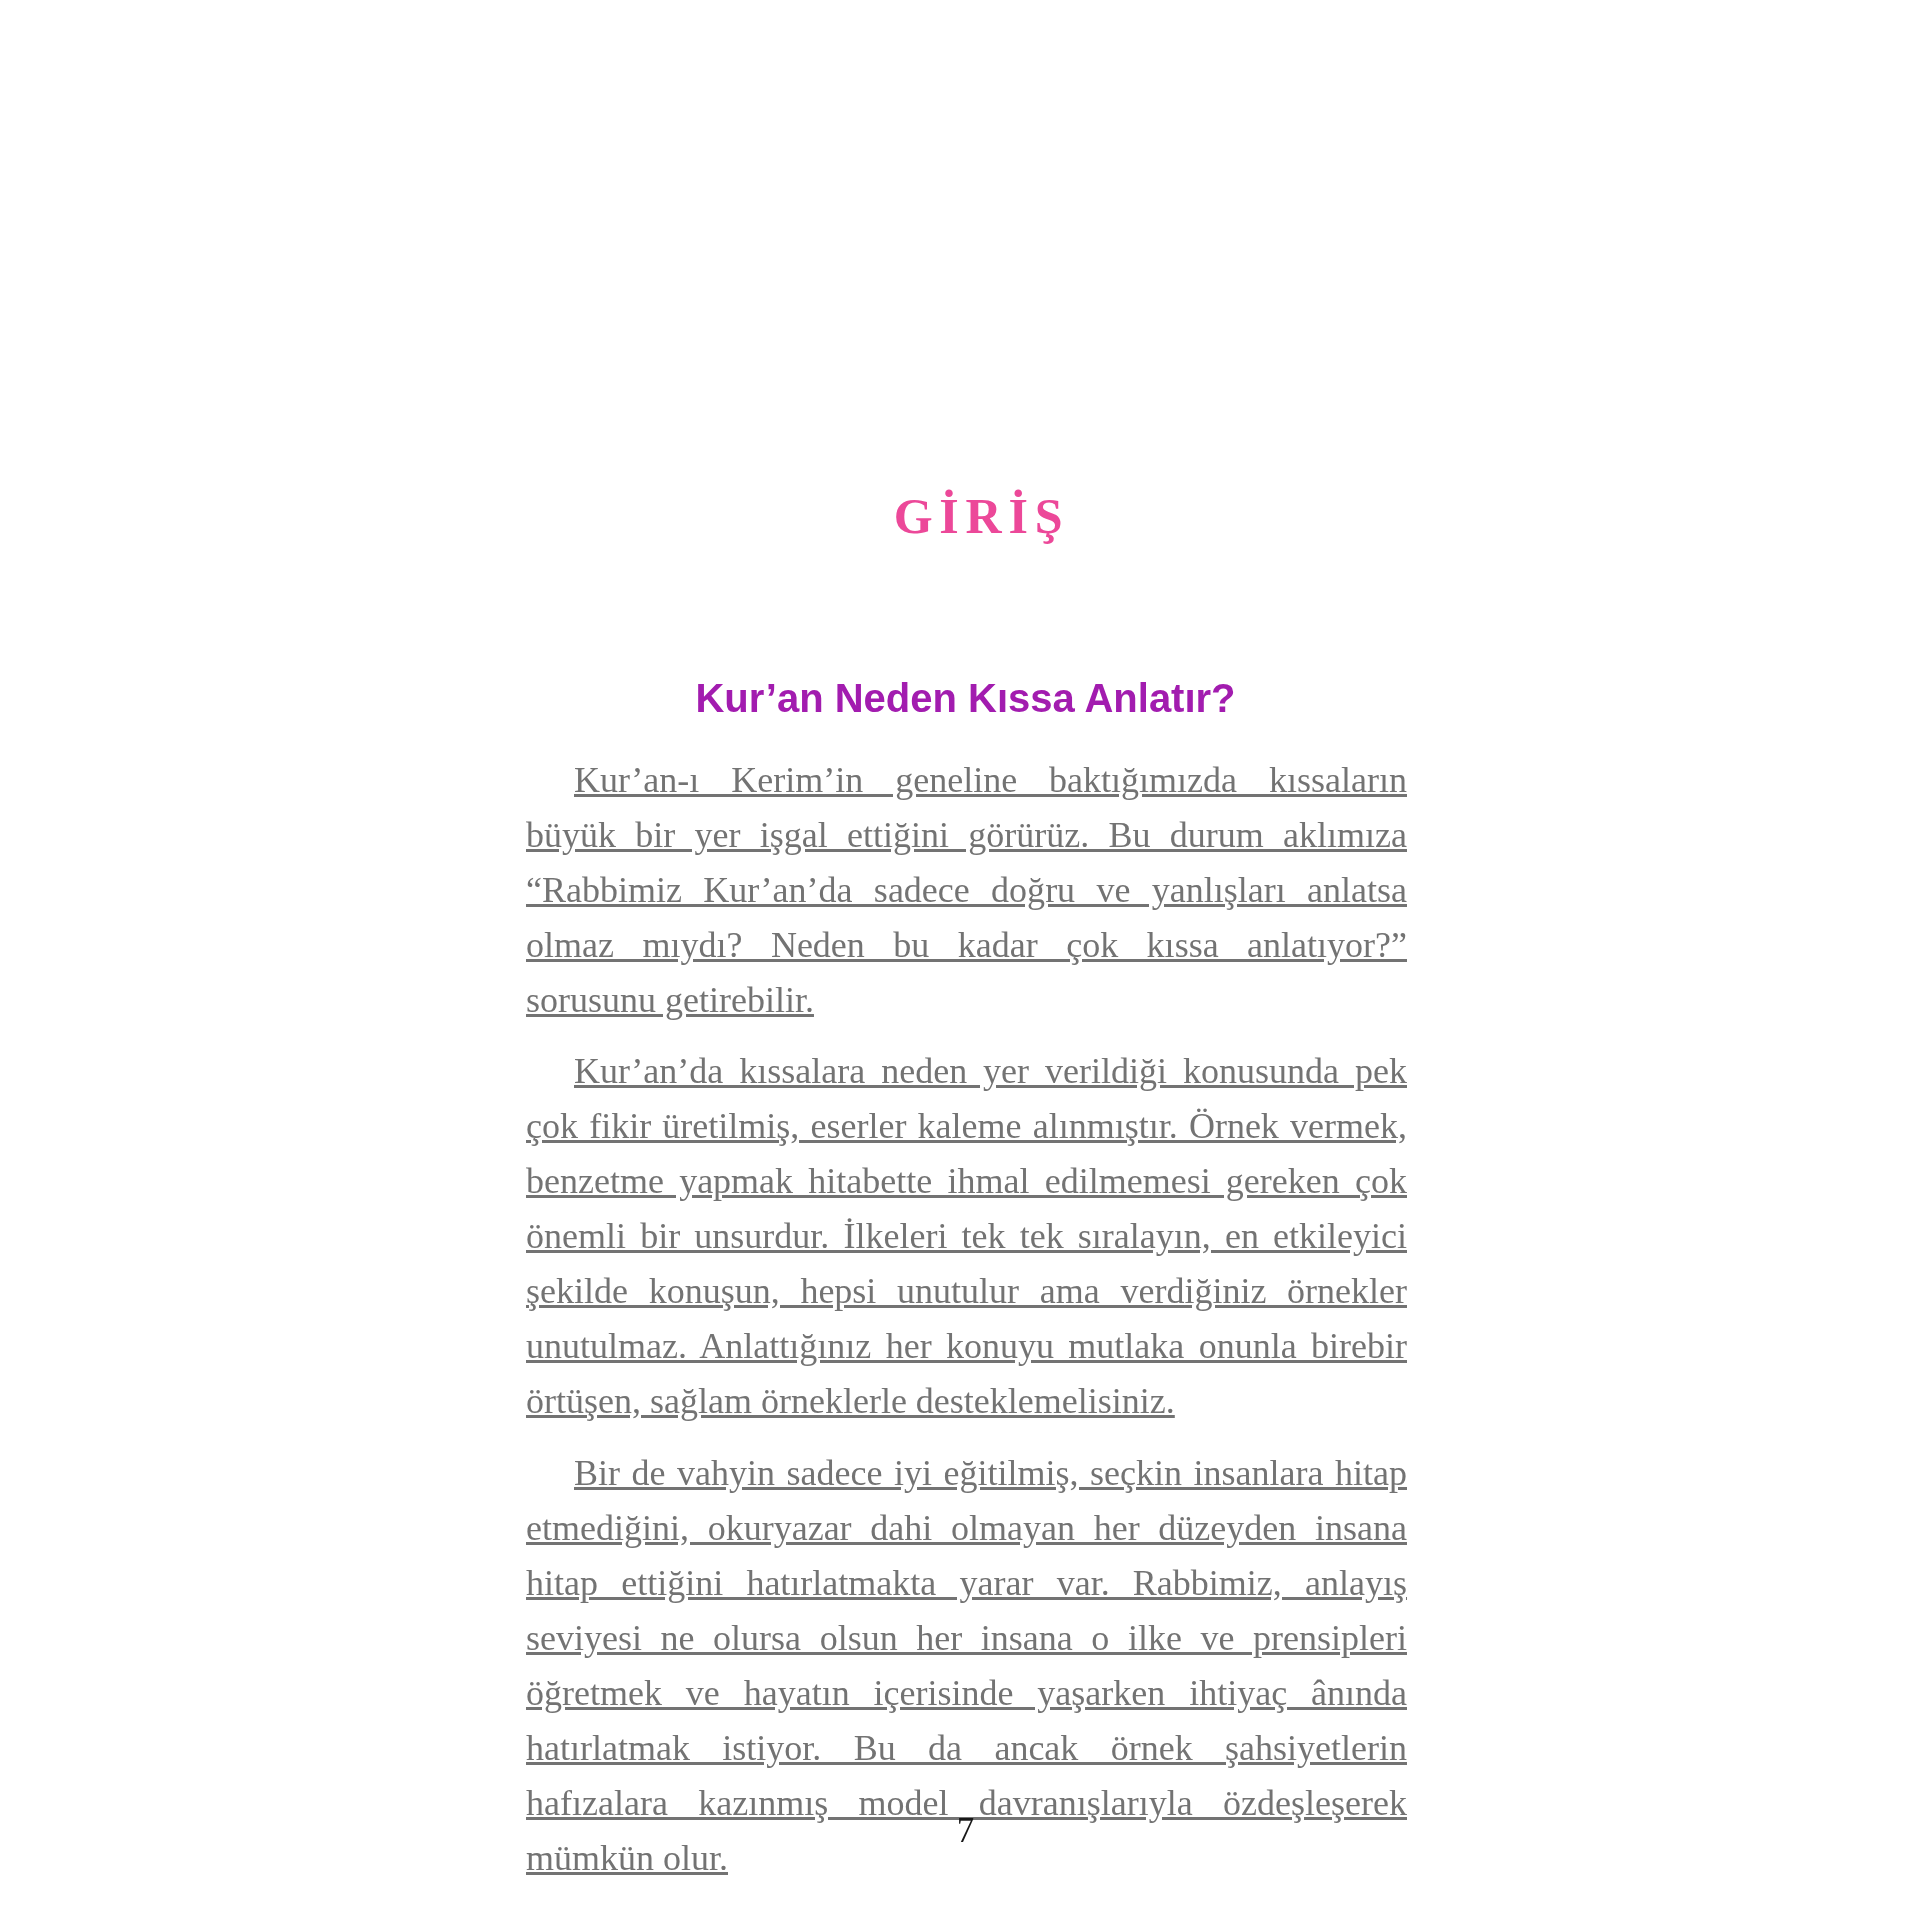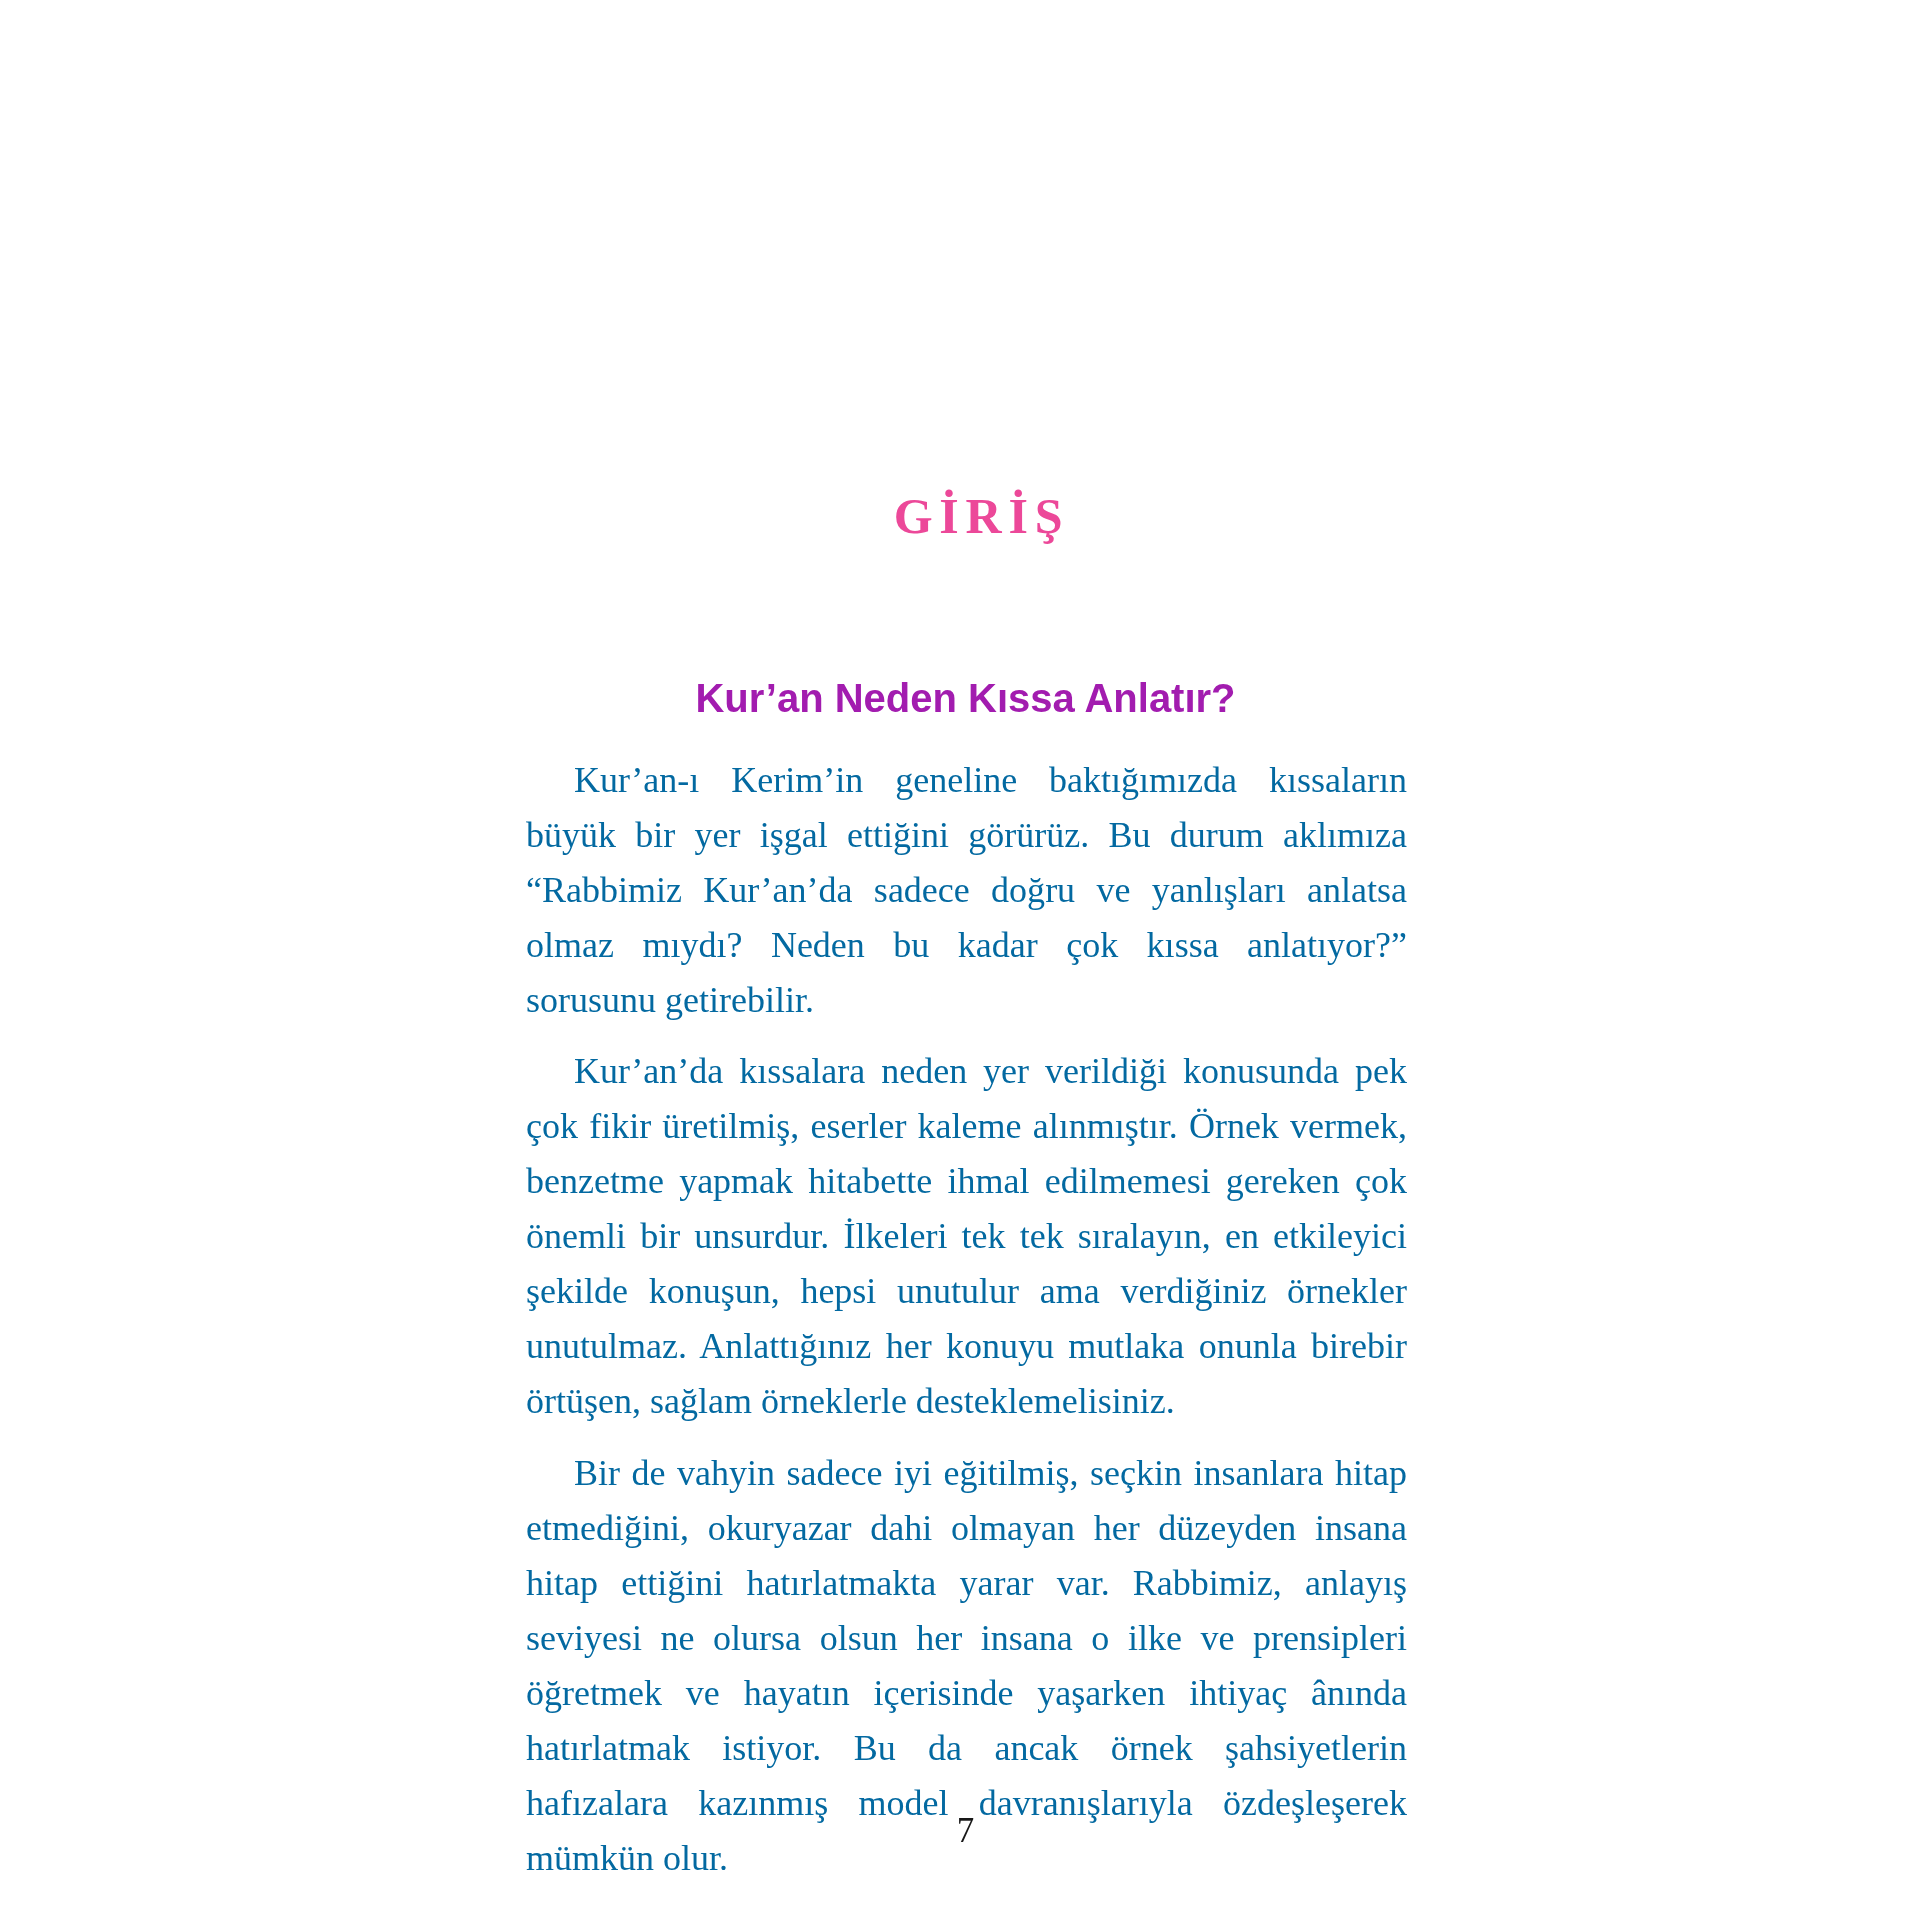--- a/index.html
+++ b/index.html
@@ -42,21 +42,22 @@
     color: #a21caf;
   }
   .body-text {
     position: absolute;
     top: 753px;
     left: 526px;
     width: 881px;
     font-size: 36px;
     line-height: 55px;
     text-align: justify;
-    color: #0369a1;
+    color: #737373;
+    text-decoration: underline;
   }
   .body-text p {
     margin: 0 0 16.4px 0;
     text-indent: 48px;
   }
   .page-number {
     position: absolute;
     top: 1811px;
     left: 0;
     width: 100%;

